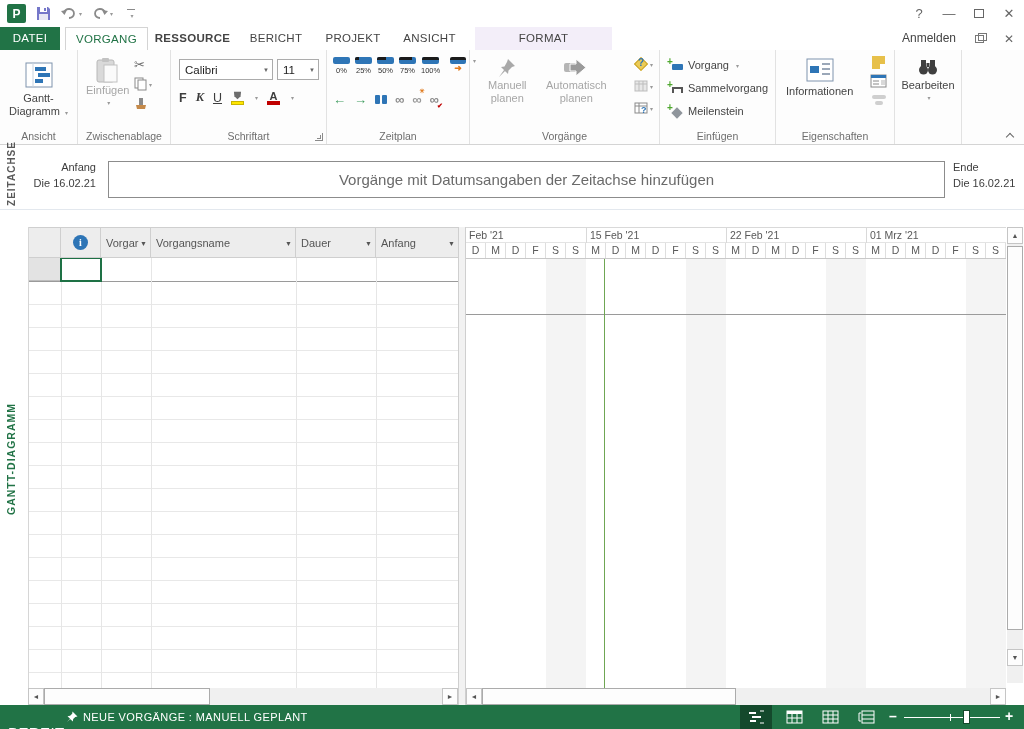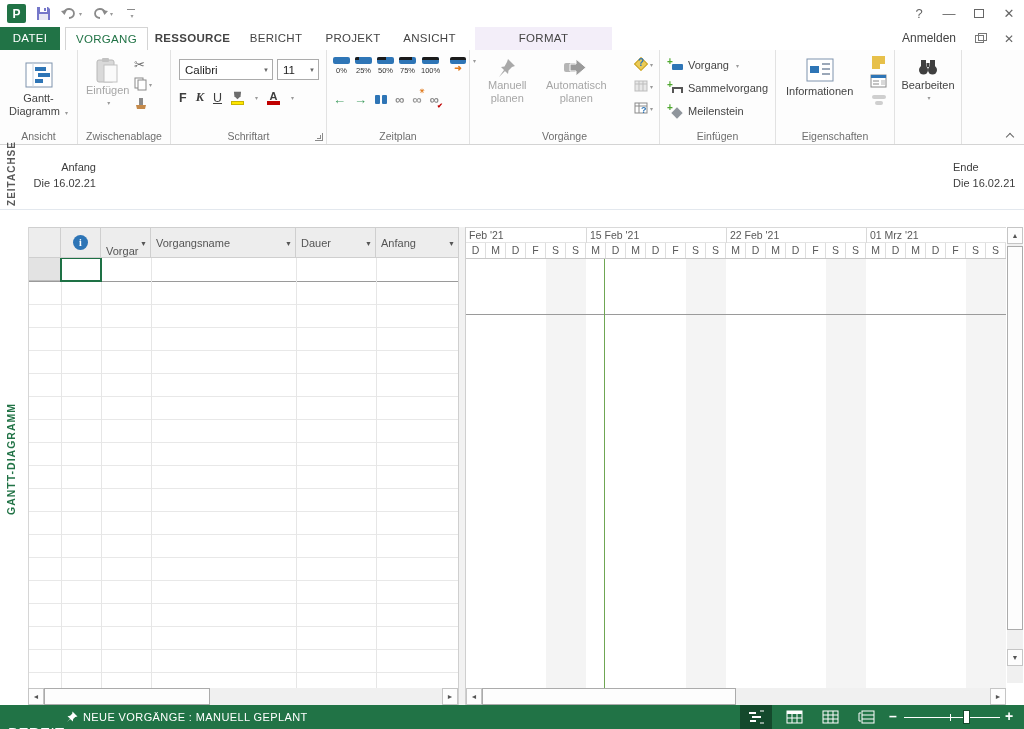--- a/index.html
+++ b/index.html
@@ -130,21 +130,21 @@
   .workspace { position:absolute; left:0; top:210px; width:1024px; height:495px; background:#fff; }
   .ws-vlabel { width:122px; left:-50px; top:243px; color:#217346; text-align:center; font-size:10.5px; }
 
   .table-pane { position:absolute; left:28px; top:17px; width:430px; height:461px; border-left:1px solid #d6d6d6; }
   .thead { position:absolute; left:0; top:0; width:430px; height:31px; display:flex; }
   .th { position:relative; height:31px; background:#ededed; border-top:1px solid #cfcfcf; border-bottom:1px solid #cfcfcf; border-right:1px solid #cfcfcf; font-size:11px; color:#555; display:flex; align-items:center; padding-left:5px; }
   .th .filter-arrow { position:absolute; right:3px; top:12px; font-size:7px; color:#555; }
   .th-rowhdr { width:32px; }
   .th-info { width:40px; justify-content:center; padding-left:0; }
   .info-badge { width:15px; height:15px; border-radius:50%; background:#2e75b6; color:#fff; font-size:10px; font-weight:bold; font-family:"Liberation Serif",serif; display:flex; align-items:center; justify-content:center; }
-  .th-vorgar { width:50px;align-items:flex-end; }
+  .th-vorgar { width:50px; }
   .th-name { width:145px; }
   .th-dauer { width:80px; }
   .th-anfang { width:83px; }
   .tbody { position:absolute; left:0; top:31px; width:430px; height:430px; overflow:hidden; }
   .gl-v { position:absolute; top:0; width:1px; height:430px; background:#e6e6e6; }
   .gl-h { position:absolute; left:0; width:430px; height:1px; background:#e8e8e8; }
   .gl-dark { background:#9a9a9a; }
   .rowhdr-active { position:absolute; left:0; top:0; width:32px; height:23px; background:#e3e3e3; border-bottom:1px solid #bdbdbd; }
   .active-cell { position:absolute; left:31px; top:-1px; width:42px; height:25px; border:2px solid #1e7145; background:#fff; }
 
@@ -501,20 +501,23 @@
     <div style="position:relative; flex:1;">
       <span class="ribbon-collapse"></span>
     </div>
   </div>
 
   <div class="tl-pane">
     <div class="vlabel tl-vlabel">ZEITACHSE</div>
     <div class="tl-start">
       <div>Anfang</div>
       <div>Die 16.02.21</div>
+    </div>
+    <div class="tl-box">
+      <span>Vorgänge mit Datumsangaben der Zeitachse hinzufügen</span>
     </div>
     <div class="tl-end">
       <div>Ende</div>
       <div>Die 16.02.21</div>
     </div>
   </div>
 
   <div class="workspace">
     <div class="vlabel ws-vlabel">GANTT-DIAGRAMM</div>
 

